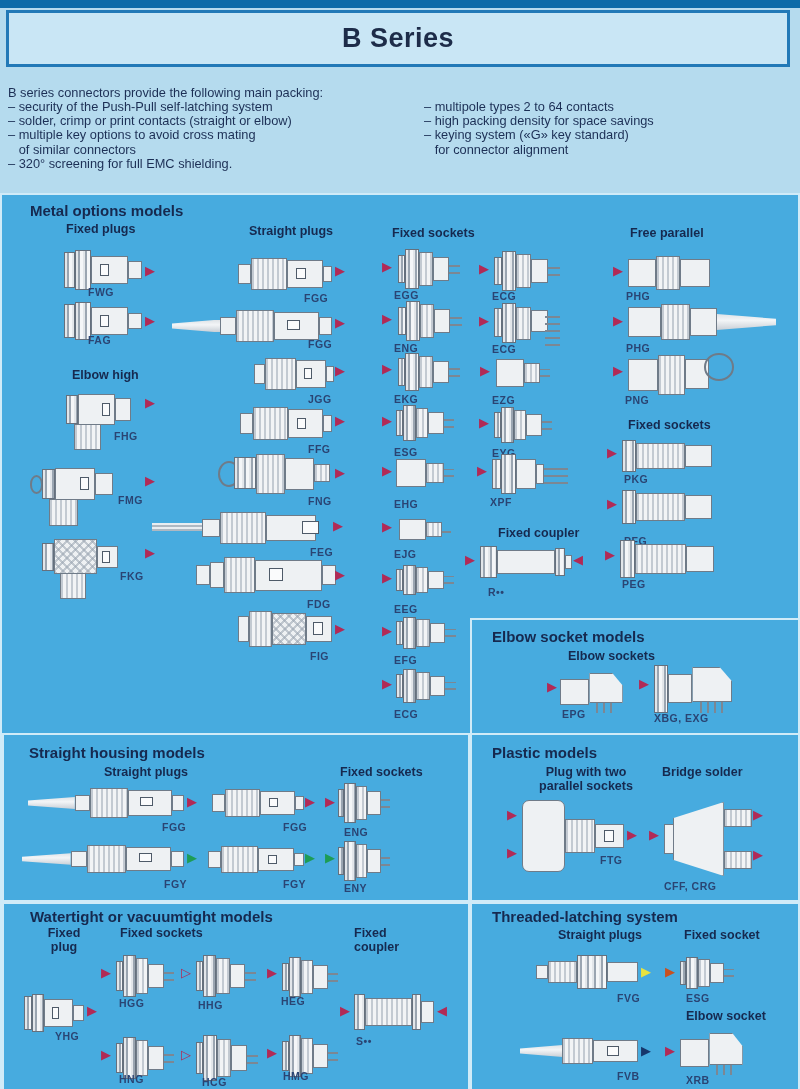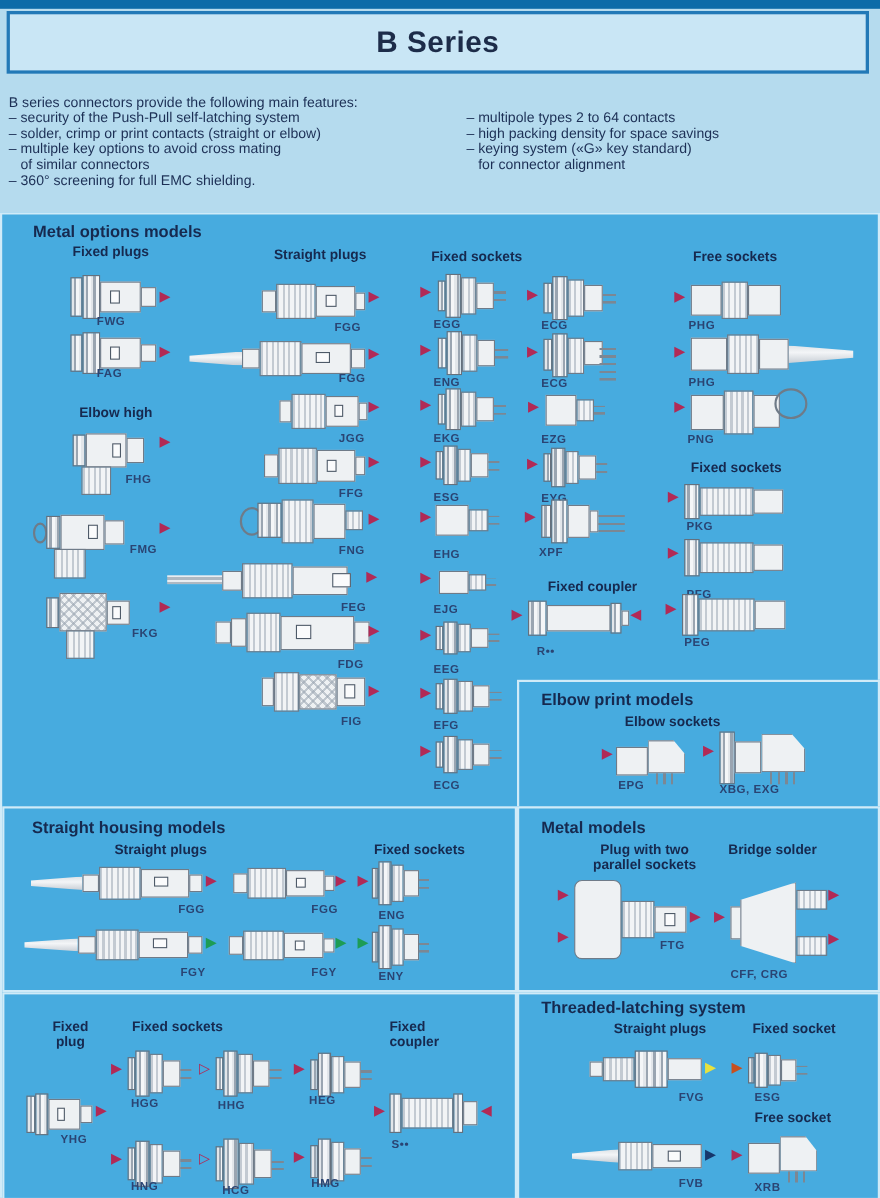--- a/index.html
+++ b/index.html
@@ -69,38 +69,38 @@
 </head>
 <body>
 
 <div id="top-bar" class="abs"></div>
 
 <div id="header-box" class="abs">
   <h1>B Series</h1>
 </div>
 
 <div id="features" class="abs">
-  <div class="intro">B series connectors provide the following main features:</div>
+  <div class="intro">B series connectors provide the following main packing:</div>
   <div id="feat-left" class="feat-col">– security of the Push-Pull self-latching system
 – solder, crimp or print contacts (straight or elbow)
 – multiple key options to avoid cross mating
    of similar connectors
-– 360° screening for full EMC shielding.</div>
+– 320° screening for full EMC shielding.</div>
   <div id="feat-right" class="feat-col">– multipole types 2 to 64 contacts
 – high packing density for space savings
 – keying system («G» key standard)
    for connector alignment</div>
 </div>
 
 <div id="content" class="abs">
     <div class="sec-title" style="left: 28px; top: 7px;">Metal options models</div>
     <div class="col-header" style="left: 64px; top: 27px;">Fixed plugs</div>
     <div class="col-header" style="left: 247px; top: 29px;">Straight plugs</div>
     <div class="col-header" style="left: 390px; top: 31px;">Fixed sockets</div>
-    <div class="col-header" style="left: 628px; top: 31px;">Free sockets</div>
+    <div class="col-header" style="left: 628px; top: 31px;">Free parallel</div>
     <div class="col-header" style="left: 70px; top: 173px;">Elbow high</div>
     <div class="col-header" style="left: 626px; top: 223px;">Fixed sockets</div>
     <div class="col-header" style="left: 496px; top: 331px;">Fixed coupler</div>
     <div class="conn" style="left: 62px; top: 55px; width: 78px; height: 40px;">
       <div class="seg sgFlange" style="left: 0%; top: 4%; width: 14%; height: 92%;"></div>
       <div class="seg sgFlange" style="left: 14%; top: 0%; width: 20%; height: 100%;"></div>
       <div class="seg sgPlain" style="left: 34%; top: 14%; width: 48%; height: 72%;"></div>
       <div class="seg sgSq" style="left: 46%; top: 34%; width: 12%; height: 32%;"></div>
       <div class="seg sgPlain" style="left: 82%; top: 28%; width: 18%; height: 44%;"></div>
     </div>
@@ -384,21 +384,21 @@
     <span class="arrow" style="left: 610px; top: 308px; color: rgb(177, 42, 86);">▶</span>
     <div class="model-label" style="left: 622px; top: 340px;">PFG</div>
     <div class="conn" style="left: 618px; top: 345px; width: 94px; height: 38px;">
       <div class="seg sgFlange" style="left: 0%; top: 0%; width: 16%; height: 100%;"></div>
       <div class="seg sgRibbed" style="left: 16%; top: 10%; width: 54%; height: 80%;"></div>
       <div class="seg sgPlain" style="left: 70%; top: 16%; width: 30%; height: 68%;"></div>
     </div>
     <span class="arrow" style="left: 608px; top: 359px; color: rgb(177, 42, 86);">▶</span>
     <div class="model-label" style="left: 620px; top: 383px;">PEG</div>
     <div class="section-box" style="left: 468px; top: 423px; width: 330px; height: 117px;"></div>
-    <div class="sec-title" style="left: 490px; top: 433px;">Elbow print models</div>
+    <div class="sec-title" style="left: 490px; top: 433px;">Elbow socket models</div>
     <div class="col-header" style="left: 566px; top: 454px;">Elbow sockets</div>
     <div class="conn" style="left: 558px; top: 475px; width: 64px; height: 44px;">
       <div class="seg sgPlain" style="left: 0%; top: 20%; width: 46%; height: 60%;"></div>
       <div class="seg sgAngled" style="left: 46%; top: 6%; width: 52%; height: 70%;"></div>
       <div class="seg sgPinsV" style="left: 56%; top: 76%; width: 30%; height: 22%;"></div>
     </div>
     <span class="arrow" style="left: 550px; top: 491px; color: rgb(177, 42, 86);">▶</span>
     <div class="model-label" style="left: 560px; top: 513px;">EPG</div>
     <div class="conn" style="left: 652px; top: 469px; width: 80px; height: 50px;">
       <div class="seg sgFlange" style="left: 0%; top: 2%; width: 18%; height: 96%;"></div>
@@ -462,21 +462,21 @@
     <div class="conn" style="left: 336px; top: 645px; width: 52px; height: 42px;">
       <div class="seg sgFlange" style="left: 0%; top: 16%; width: 12%; height: 68%;"></div>
       <div class="seg sgFlange" style="left: 12%; top: 2%; width: 22%; height: 96%;"></div>
       <div class="seg sgRibbed" style="left: 34%; top: 10%; width: 22%; height: 80%;"></div>
       <div class="seg sgPlain" style="left: 56%; top: 22%; width: 26%; height: 56%;"></div>
       <div class="seg sgPins" style="left: 82%; top: 38%; width: 18%; height: 24%;"></div>
     </div>
     <span class="arrow" style="left: 328px; top: 662px; color: rgb(29, 156, 85);">▶</span>
     <div class="model-label" style="left: 342px; top: 687px;">ENY</div>
     <div class="section-box" style="left: 468px; top: 538px; width: 330px; height: 169px;"></div>
-    <div class="sec-title" style="left: 490px; top: 549px;">Metal models</div>
+    <div class="sec-title" style="left: 490px; top: 549px;">Plastic models</div>
     <div class="col-header" style="left: 528px; top: 570px; width: 112px; text-align: center;">Plug with two
 parallel sockets</div>
     <div class="col-header" style="left: 660px; top: 570px;">Bridge solder</div>
     <div class="conn" style="left: 520px; top: 605px; width: 102px; height: 72px;">
       <div class="seg sgRound" style="left: 0%; top: 0%; width: 42%; height: 100%;"></div>
       <div class="seg sgRibbed" style="left: 42%; top: 26%; width: 30%; height: 48%;"></div>
       <div class="seg sgPlain" style="left: 72%; top: 34%; width: 28%; height: 32%;"></div>
       <div class="seg sgSq" style="left: 80%; top: 42%; width: 10%; height: 16%;"></div>
     </div>
     <span class="arrow" style="left: 510px; top: 619px; color: rgb(177, 42, 86);">▶</span>
@@ -487,20 +487,21 @@
       <div class="seg sgPlain" style="left: 0%; top: 30%; width: 12%; height: 40%;"></div>
       <div class="seg sgTrap" style="left: 10%; top: 0%; width: 58%; height: 100%;"></div>
       <div class="seg sgRibbed" style="left: 68%; top: 10%; width: 32%; height: 24%;"></div>
       <div class="seg sgRibbed" style="left: 68%; top: 66%; width: 32%; height: 24%;"></div>
     </div>
     <span class="arrow" style="left: 652px; top: 639px; color: rgb(177, 42, 86);">▶</span>
     <span class="arrow" style="left: 756px; top: 619px; color: rgb(177, 42, 86);">▶</span>
     <span class="arrow" style="left: 756px; top: 659px; color: rgb(177, 42, 86);">▶</span>
     <div class="model-label" style="left: 662px; top: 685px;">CFF, CRG</div>
     <div class="section-box" style="left: 0px; top: 707px; width: 468px; height: 189px;"></div>
+    <div class="sec-title" style="left: 28px; top: 713px;">Watertight or vacuumtight models</div>
     <div class="col-header" style="left: 36px; top: 731px; width: 52px; text-align: center;">Fixed
 plug</div>
     <div class="col-header" style="left: 118px; top: 731px;">Fixed sockets</div>
     <div class="col-header" style="left: 352px; top: 731px;">Fixed
 coupler</div>
     <div class="conn" style="left: 22px; top: 799px; width: 60px; height: 38px;">
       <div class="seg sgFlange" style="left: 0%; top: 4%; width: 14%; height: 92%;"></div>
       <div class="seg sgFlange" style="left: 14%; top: 0%; width: 20%; height: 100%;"></div>
       <div class="seg sgPlain" style="left: 34%; top: 14%; width: 48%; height: 72%;"></div>
       <div class="seg sgSq" style="left: 46%; top: 34%; width: 12%; height: 32%;"></div>
@@ -568,21 +569,21 @@
       <div class="seg sgRibbed" style="left: 34%; top: 10%; width: 22%; height: 80%;"></div>
       <div class="seg sgPlain" style="left: 56%; top: 22%; width: 26%; height: 56%;"></div>
       <div class="seg sgPins" style="left: 82%; top: 38%; width: 18%; height: 24%;"></div>
     </div>
     <span class="arrow" style="left: 270px; top: 857px; color: rgb(177, 42, 86);">▶</span>
     <div class="model-label" style="left: 281px; top: 875px;">HMG</div>
     <div class="section-box" style="left: 468px; top: 707px; width: 330px; height: 189px;"></div>
     <div class="sec-title" style="left: 490px; top: 713px;">Threaded-latching system</div>
     <div class="col-header" style="left: 556px; top: 733px;">Straight plugs</div>
     <div class="col-header" style="left: 682px; top: 733px;">Fixed socket</div>
-    <div class="col-header" style="left: 684px; top: 814px;">Free socket</div>
+    <div class="col-header" style="left: 684px; top: 814px;">Elbow socket</div>
     <div class="conn" style="left: 534px; top: 759px; width: 102px; height: 36px;">
       <div class="seg sgPlain" style="left: 0%; top: 30%; width: 12%; height: 40%;"></div>
       <div class="seg sgRibbed" style="left: 12%; top: 20%; width: 28%; height: 60%;"></div>
       <div class="seg sgFlange" style="left: 40%; top: 4%; width: 30%; height: 92%;"></div>
       <div class="seg sgPlain" style="left: 70%; top: 22%; width: 30%; height: 56%;"></div>
     </div>
     <span class="arrow" style="left: 644px; top: 776px; color: rgb(232, 226, 62);">▶</span>
     <div class="model-label" style="left: 615px; top: 797px;">FVG</div>
     <div class="conn" style="left: 678px; top: 761px; width: 54px; height: 34px;">
       <div class="seg sgFlange" style="left: 0%; top: 16%; width: 12%; height: 68%;"></div>

